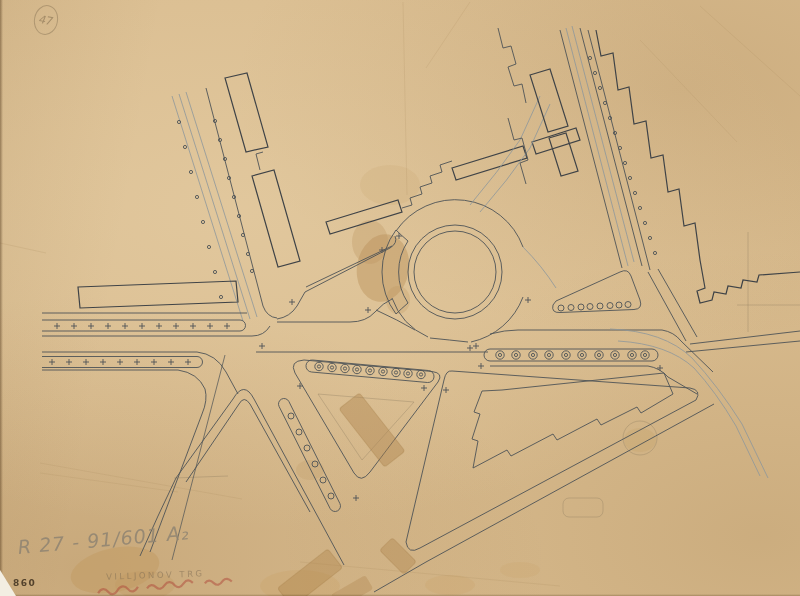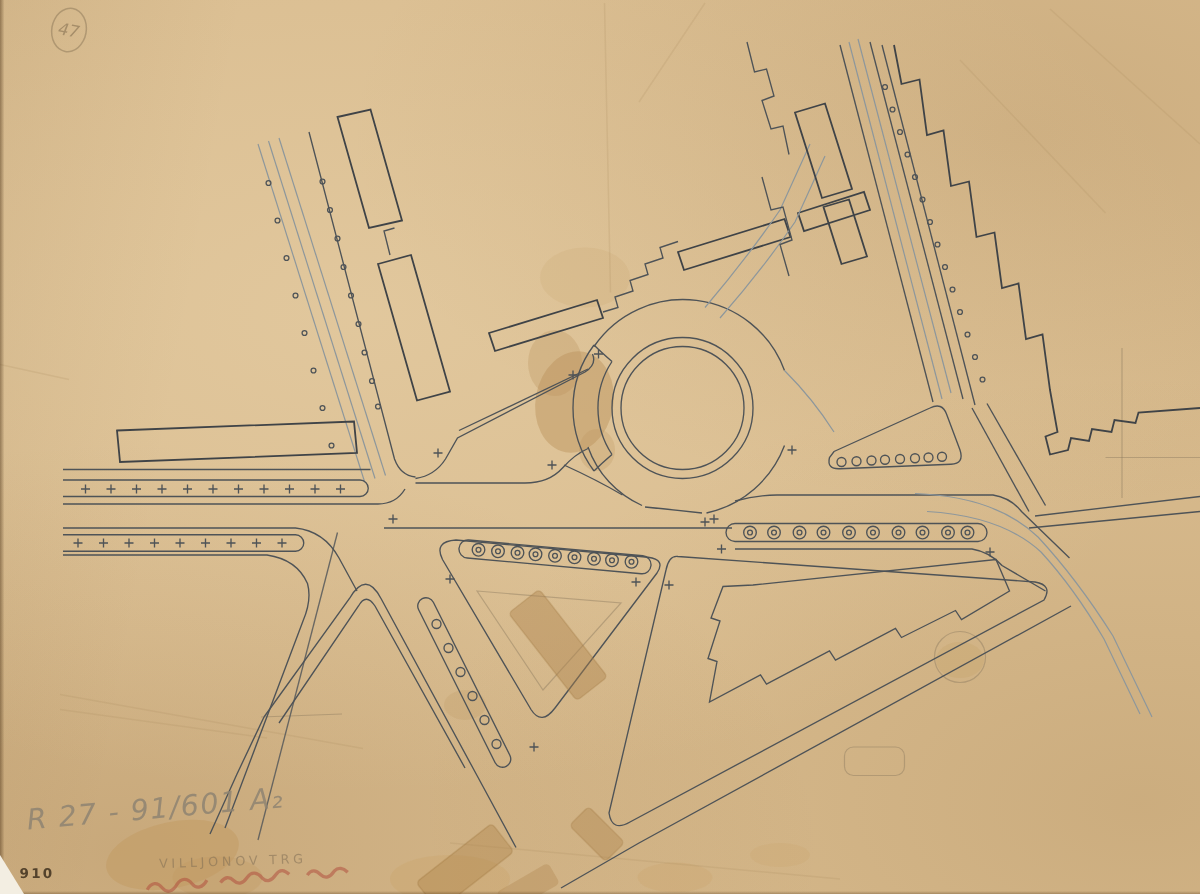--- a/index.html
+++ b/index.html
@@ -316,15 +316,15 @@
   </svg>
 
   <div class="edge-left"></div>
   <div class="edge-bottom"></div>
   <div class="corner-white"></div>
 
   <div class="corner-mark">
     <span>47</span>
   </div>
   <div class="reference-number">R 27 - 91/601 A₂</div>
-  <div class="print-number">910</div>
+  <div class="print-number">860</div>
   <div class="caption-pencil">VILLJONOV TRG</div>
 </div>
 
 </body></html>

